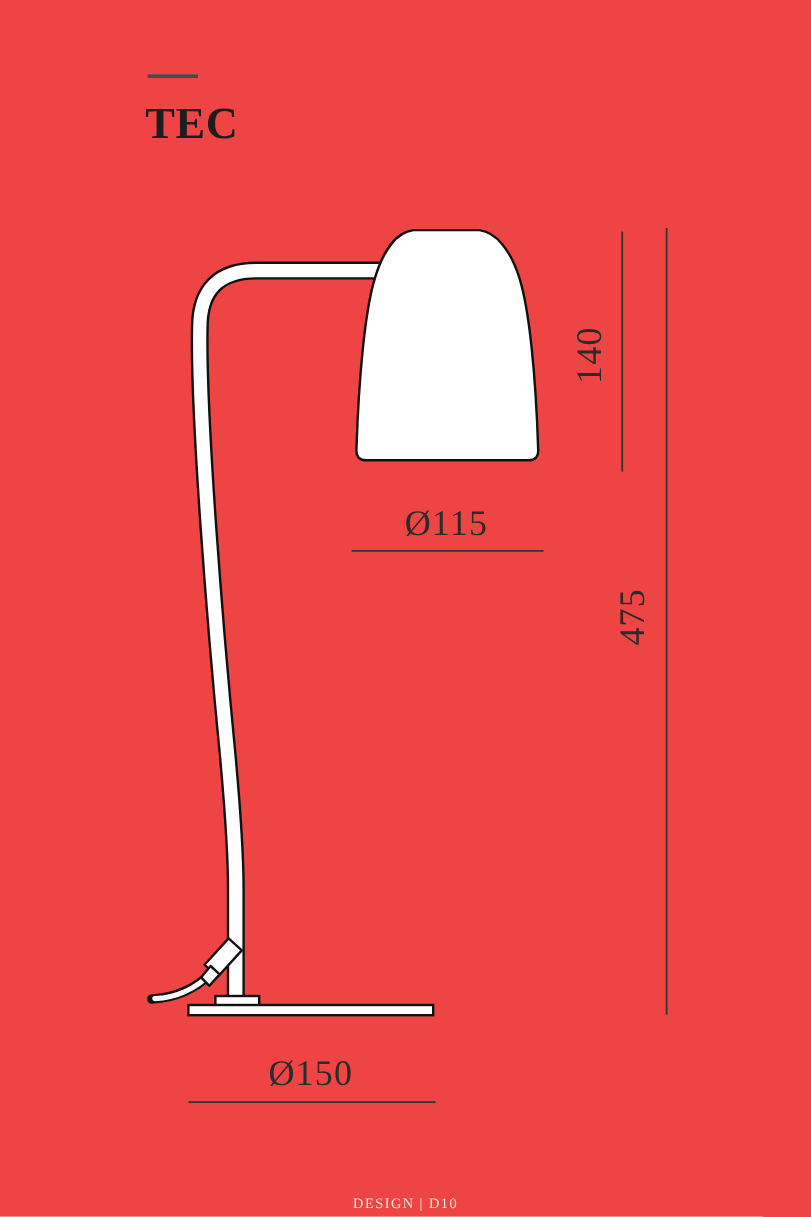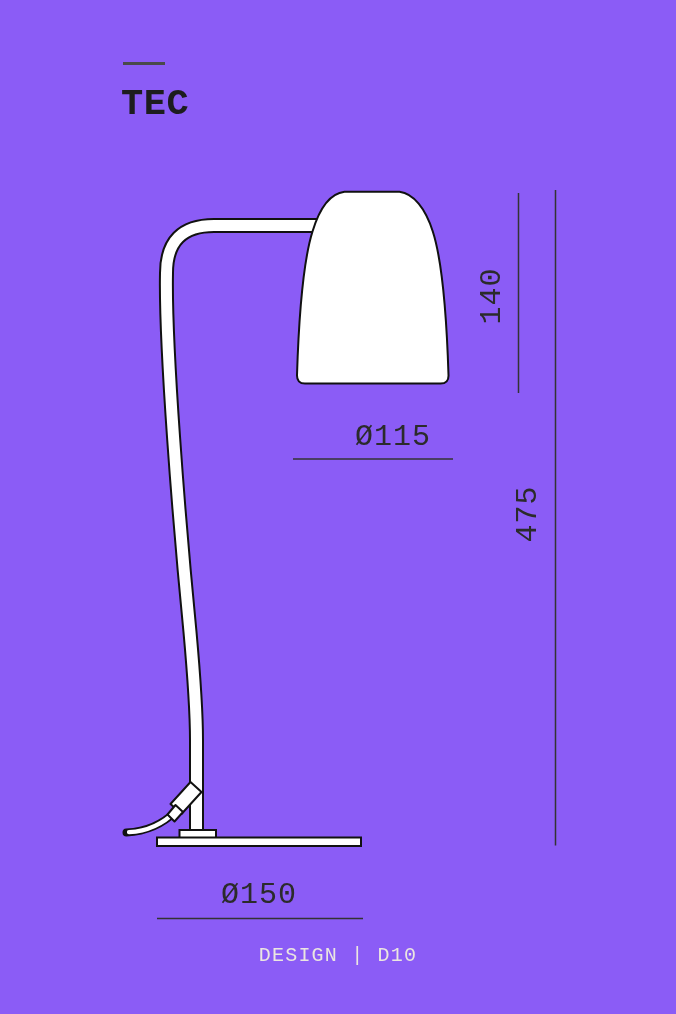--- a/index.html
+++ b/index.html
@@ -1,22 +1,22 @@
 <!DOCTYPE html>
 <html><head>
 <meta charset="utf-8">
 <style>
   html, body { margin: 0; padding: 0; background: #ffffff; }
   .page {
     position: relative;
     width: 676px;
     height: 1014px;
-    background: #8b5cf6;
+    background: #ef4444;
     overflow: hidden;
-    font-family: Liberation Mono, monospace;
+    font-family: Liberation Serif, serif;
   }
   .brand-tick {
     position: absolute;
     left: 123px;
     top: 62px;
     width: 42px;
     height: 3px;
     background: #4a4a4a;
   }
   .page-title {
@@ -40,28 +40,28 @@
     font-size: 30px;
     font-weight: 400;
     color: #2b2b2b;
     letter-spacing: 1px;
     white-space: nowrap;
   }
   .dim-label.h { transform: translate(-50%, -50%); }
   .dim-label.v { transform: translate(-50%, -50%) rotate(-90deg); }
   .dim-shade-height   { left: 492px; top: 296px; }
   .dim-total-height   { left: 528px; top: 514px; }
-  .dim-shade-diameter { left: 372px; top: 437px; margin-left: 21px; }
+  .dim-shade-diameter { left: 372px; top: 437px; }
   .dim-base-diameter  { left: 259px; top: 895px; text-align: right; }
   .footer-credit {
     position: absolute;
     left: 50%;
-    top: 944px;
+    top: 996px;
     transform: translateX(-50%);
-    font-size: 20px;
+    font-size: 12px;
     letter-spacing: 1.2px;
     color: #ebe6e1;
     white-space: nowrap;
   }
 </style>
 </head>
 <body>
 
 <div class="page">
 

